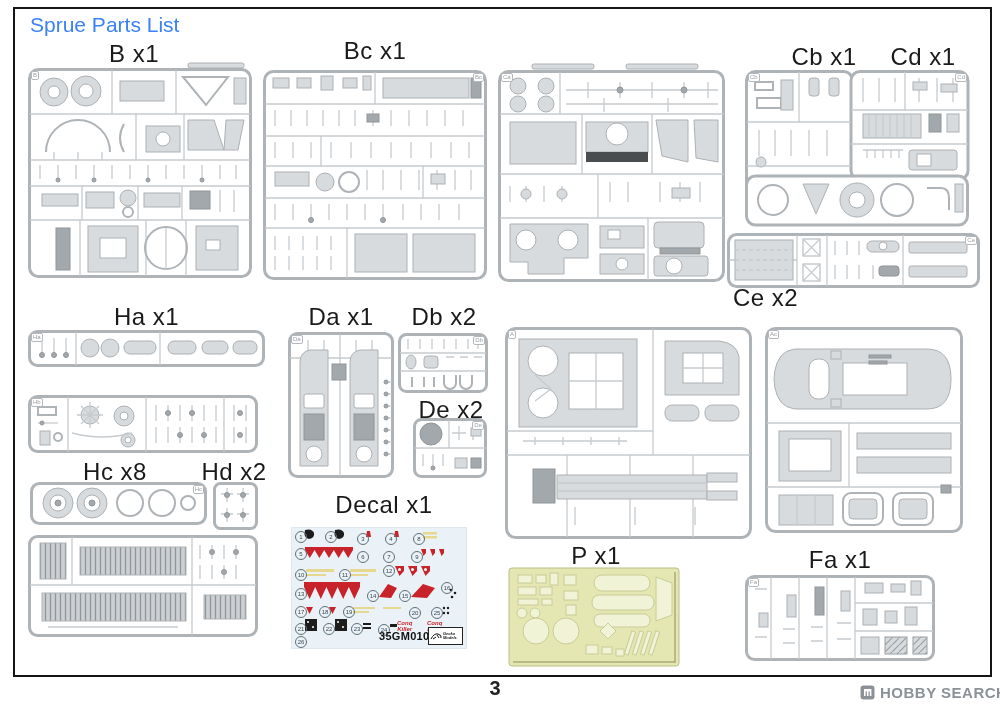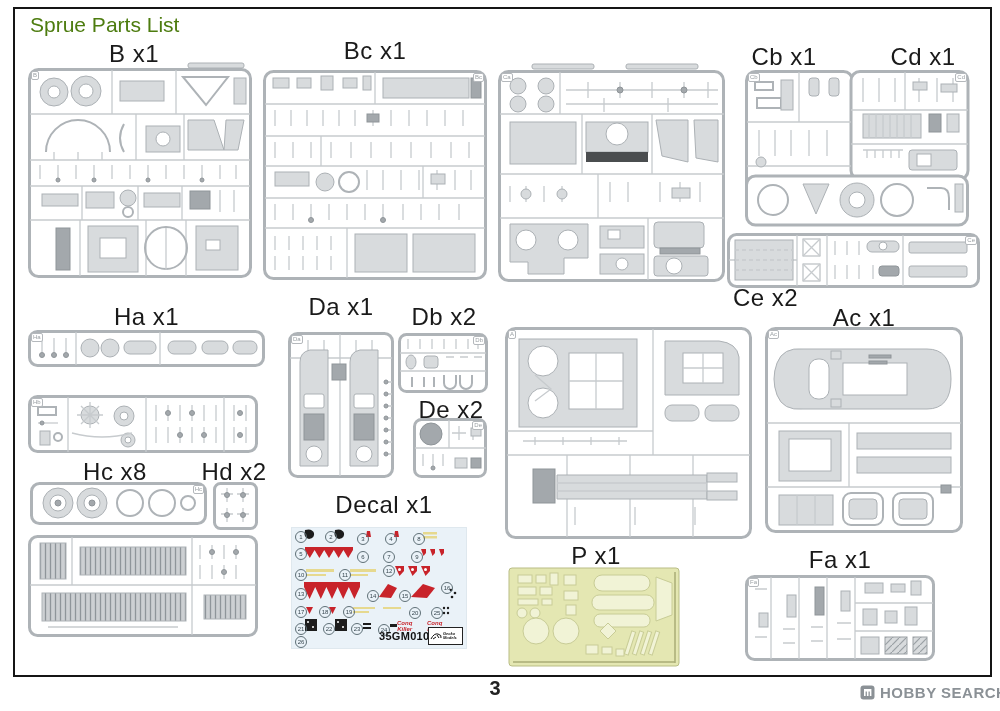--- a/index.html
+++ b/index.html
@@ -1,19 +1,19 @@
 <!DOCTYPE html>
 <html><head>
 <meta charset="utf-8">
 <style>
   html,body{margin:0;padding:0;background:#fff;}
   .page{position:relative;width:1000px;height:711px;background:#fff;overflow:hidden;
         font-family:"Liberation Sans","DejaVu Sans",sans-serif;color:#161616;}
   .frame{position:absolute;left:13px;top:7px;width:975px;height:666px;border:2px solid #151515;}
-  .title{position:absolute;left:30px;top:13px;font-size:21px;color:#4d7c0f;}
+  .title{position:absolute;left:30px;top:13px;font-size:21px;color:#3b82f6;}
   .slabel{position:absolute;text-align:center;font-size:24px;color:#1a1a1a;letter-spacing:.5px;white-space:nowrap;}
   .sprue{position:absolute;}
   .sprue svg{display:block;overflow:visible;}
   .tag{position:absolute;font-size:6px;line-height:7px;color:#9aa0a4;border:1px solid #b4b8bc;
        border-radius:2px;padding:0 1px;background:#fff;z-index:3;}
   svg .fr{fill:#fff;stroke:#aeb3b7;stroke-width:3;}
   svg .rn{stroke:#c7cbce;stroke-width:1.3;fill:none;}
   svg .p {fill:#d8dbdd;stroke:#acb1b5;stroke-width:1;}
   svg .pd{fill:#a3a8ac;stroke:#8f9599;stroke-width:1;}
   svg .pw{fill:#fff;stroke:#acb1b5;stroke-width:1;}
@@ -54,30 +54,29 @@
           <path d="M0,7 L7,0" stroke="#9aa0a4" stroke-width="1.2"></path>
       </pattern>
     </defs>
   </svg>
 
   <div class="frame"></div>
   <div class="title">Sprue Parts List</div>
 
   <div class="slabel" style="left:22px;width:224px;top:40px">B x1</div>
   <div class="slabel" style="left:263px;width:224px;top:37px">Bc x1</div>
-  <div class="slabel" style="left:728px;width:112px;top:43px">Cb x1</div>
+  <div class="slabel" style="left:768px;width:112px;top:43px">Cb x1</div>
   <div class="slabel" style="left:868px;width:110px;top:43px">Cd x1</div>
   <div class="slabel" style="left:733px;width:100px;top:284px;text-align:left">Ce x2</div>
   <div class="slabel" style="left:28px;width:237px;top:303px">Ha x1</div>
   <div class="slabel" style="left:55px;width:120px;top:458px">Hc x8</div>
   <div class="slabel" style="left:192px;width:84px;top:458px">Hd x2</div>
-  <div class="slabel" style="left:288px;width:106px;top:293px">Da x1</div>
+  <div class="slabel" style="left:288px;width:106px;top:303px">Da x1</div>
   <div class="slabel" style="left:398px;width:92px;top:303px">Db x2</div>
   <div class="slabel" style="left:411px;width:80px;top:396px">De x2</div>
-  <div class="slabel" style="left:765px;width:198px;top:304px">Ac x1</div>
   <div class="slabel" style="left:298px;width:172px;top:491px">Decal x1</div>
   <div class="slabel" style="left:540px;width:112px;top:542px">P x1</div>
   <div class="slabel" style="left:745px;width:190px;top:546px">Fa x1</div>
 
   <div class="sprue" style="left:28px;top:68px">
     <div class="tag" style="left:3px;top:3px">B</div>
     <svg width="224" height="210" viewBox="0 0 224 210">
       <rect class="fr" x="1.5" y="1.5" width="221" height="207" rx="9"></rect>
       <rect class="p" x="160" y="-5" width="56" height="5" rx="2"></rect>
       <path class="rn" d="M2,46h220 M2,92h220 M2,118h220 M2,152h220 M84,2v44 M148,2v44 M108,46v46 M156,46v46 M54,118v34 M110,118v34 M154,118v34 M52,152v56 M118,152v56 M158,152v56"></path>

